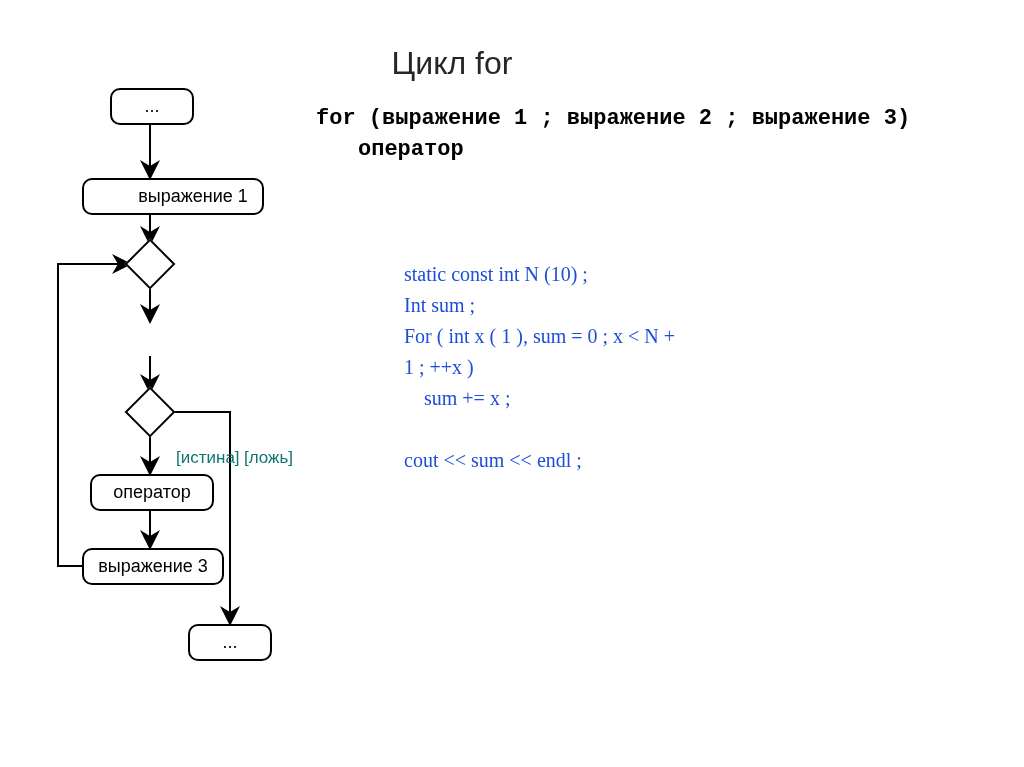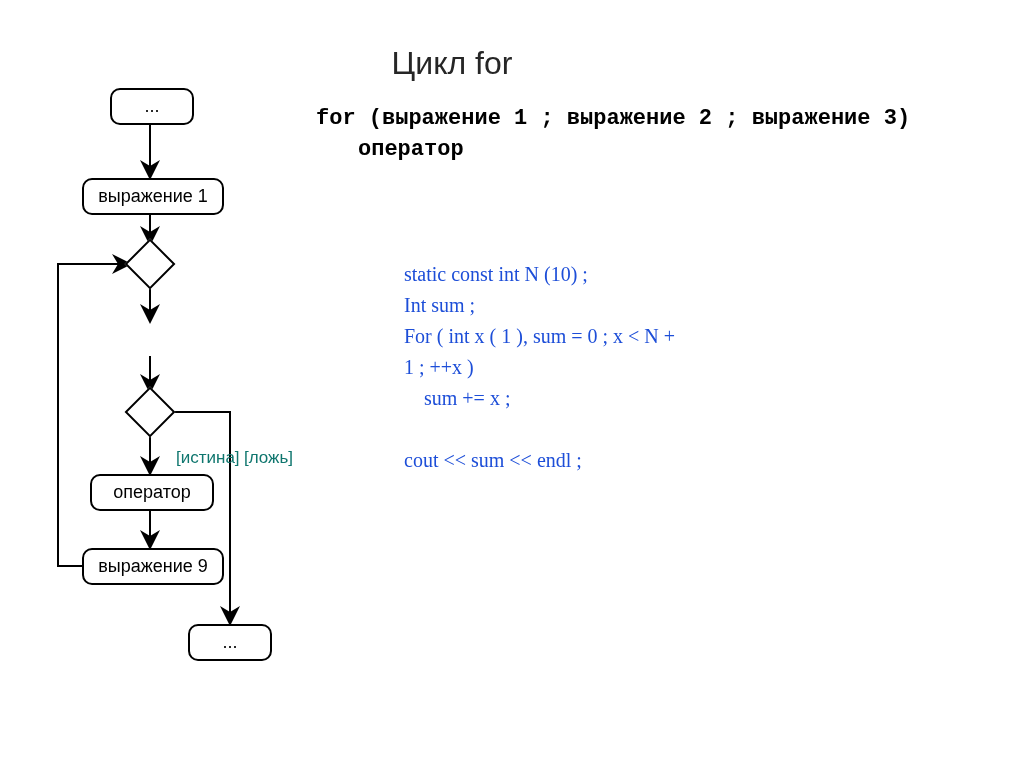--- a/index.html
+++ b/index.html
@@ -55,21 +55,21 @@
     .box {
       position: absolute;
       border: 2px solid #000;
       border-radius: 10px;
       background: #fff;
       text-align: center;
       font-size: 18px;
       padding: 6px 0;
     }
     .box-start { left: 62px; top: 0; width: 80px; }
-    .box-expr1 { left: 34px; top: 90px; width: 138px; }
+    .box-expr1 { left: 34px; top: 90px; width: 138px; padding-left: 40px; }
     .box-expr2 { left: 34px; top: 234px; width: 138px; }
     .box-oper  { left: 42px; top: 386px; width: 120px; }
     .box-expr3 { left: 34px; top: 460px; width: 138px; }
     .box-end   { left: 140px; top: 536px; width: 80px; }
     .diamond {
       position: absolute;
       width: 32px;
       height: 32px;
       border: 2px solid #000;
       transform: rotate(45deg);
@@ -134,15 +134,15 @@
     <polyline points="124,324 182,324 182,534" fill="none" stroke="#000" stroke-width="2" marker-end="url(#ah)"></polyline>
   </svg>
 
   <div class="box box-start">...</div>
   <div class="box box-expr1">выражение 1</div>
   <div class="diamond d1"></div>
   <div class="diamond d2"></div>
   <div class="label lbl-true">[истина]</div>
   <div class="label lbl-false">[ложь]</div>
   <div class="box box-oper">оператор</div>
-  <div class="box box-expr3">выражение 9</div>
+  <div class="box box-expr3">выражение 3</div>
   <div class="box box-end">...</div>
 </div>
 
 </body></html>

